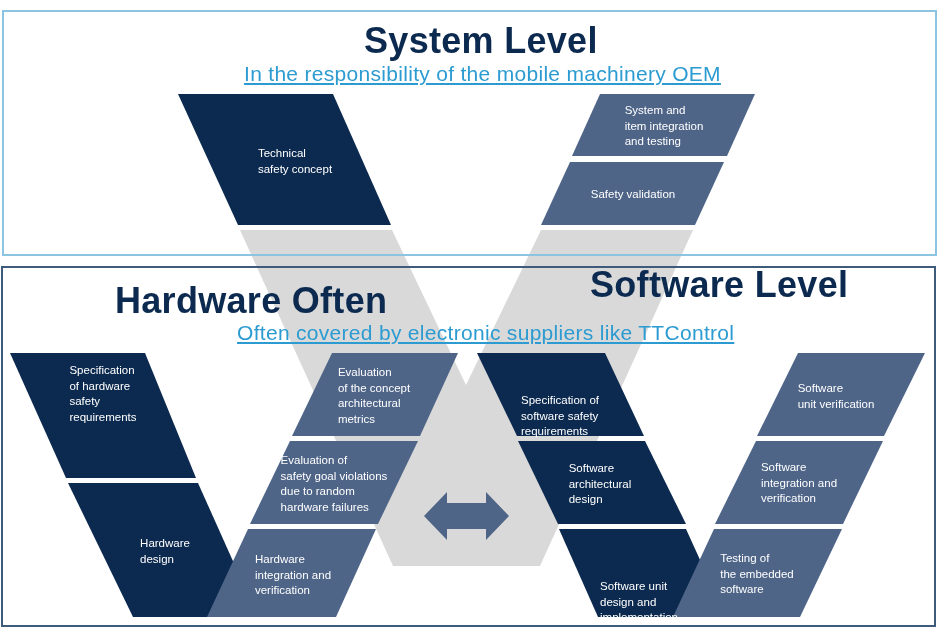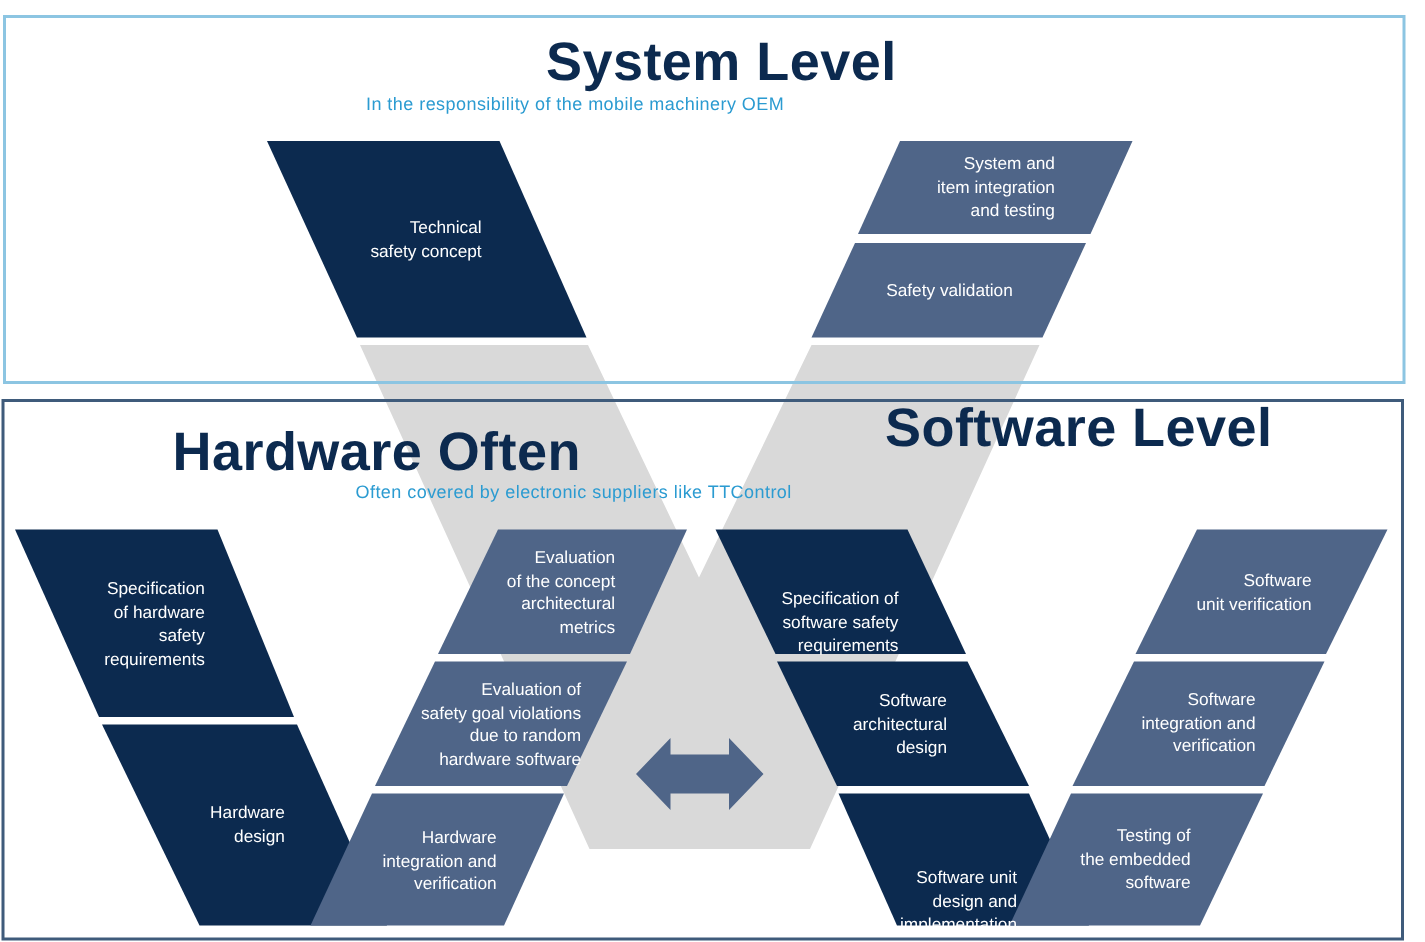--- a/index.html
+++ b/index.html
@@ -2,22 +2,22 @@
 <html><head>
 <meta charset="utf-8">
 <style>
   html, body { margin:0; padding:0; background:#ffffff; }
   body { width:950px; height:628px; position:relative; overflow:hidden; font-family:"Liberation Sans", sans-serif; }
   .box { position:absolute; box-sizing:border-box; }
   #top-box { left:2px; top:10px; width:935px; height:246px; border:2px solid #8cc5e2; }
   #bottom-box { left:1px; top:266px; width:935px; height:361px; border:2px solid #3f5b7b; }
   svg#diagram { position:absolute; left:0; top:0; width:950px; height:628px; }
   .title { position:absolute; font-weight:bold; color:#0c2a4f; font-size:36px; white-space:nowrap; letter-spacing:0.3px; }
-  .subtitle { position:absolute; color:#2b9bd1; font-size:12px; white-space:nowrap; letter-spacing:0.3px; }
-  .label { position:absolute; color:#ffffff; font-size:11.5px; line-height:15.5px; text-align:right; white-space:nowrap; transform:translate(-50%,-50%); }
+  .subtitle { position:absolute; color:#2b9bd1; font-size:21px; white-space:nowrap; letter-spacing:0.3px;text-decoration:underline; }
+  .label { position:absolute; color:#ffffff; font-size:11.5px; line-height:15.5px; text-align:left; white-space:nowrap; transform:translate(-50%,-50%); }
 </style>
 </head>
 <body>
 
 <svg id="diagram" viewBox="0 0 950 628">
 
   <polygon fill="#d9d9d9" points="240,230 392,230 466,385 541,230 693,230 540,566 393,566"></polygon>
 
   <polygon class="navy" points="178,94 333,94 391,225 238,225" fill="#0c2a4f"></polygon>
   <polygon class="slate" points="600,94 755,94 727,156 572,156" fill="#4f6588"></polygon>
@@ -42,41 +42,41 @@
 <div class="box" id="top-box"></div>
 <div class="box" id="bottom-box"></div>
 
 <div class="title" style="left:364px; top:20px;">System Level</div>
 <div class="subtitle" style="left:244px; top:62px;">In the responsibility of the mobile machinery OEM</div>
 
 <div class="title" style="left:115px; top:280px;">Hardware Often</div>
 <div class="title" style="left:590px; top:264px;">Software Level</div>
 <div class="subtitle" style="left:237px; top:321px;">Often covered by electronic suppliers like TTControl</div>
 
-<div class="label" style="left:284px; top:161px;">Technical
+<div class="label" style="left:295px; top:161px;">Technical
 safety concept</div>
 <div class="label" style="left:664px; top:126px;">System and
 item integration
 and testing</div>
 <div class="label" style="left:633px; top:195px;">Safety validation</div>
 
-<div class="label" style="left:103px; top:417px;">Specification
+<div class="label" style="left:103px; top:394px;">Specification
 of hardware
 safety
 requirements</div>
 <div class="label" style="left:165px; top:551px;">Hardware
 design</div>
 <div class="label" style="left:374px; top:396px;">Evaluation
 of the concept
 architectural
 metrics</div>
 <div class="label" style="left:334px; top:484px;">Evaluation of
 safety goal violations
 due to random
-hardware software</div>
+hardware failures</div>
 <div class="label" style="left:293px; top:575px;">Hardware
 integration and
 verification</div>
 
 <div class="label" style="left:560px; top:396px;margin-top:20px;">Specification of
 software safety
 requirements</div>
 <div class="label" style="left:600px; top:484px;">Software
 architectural
 design</div>

